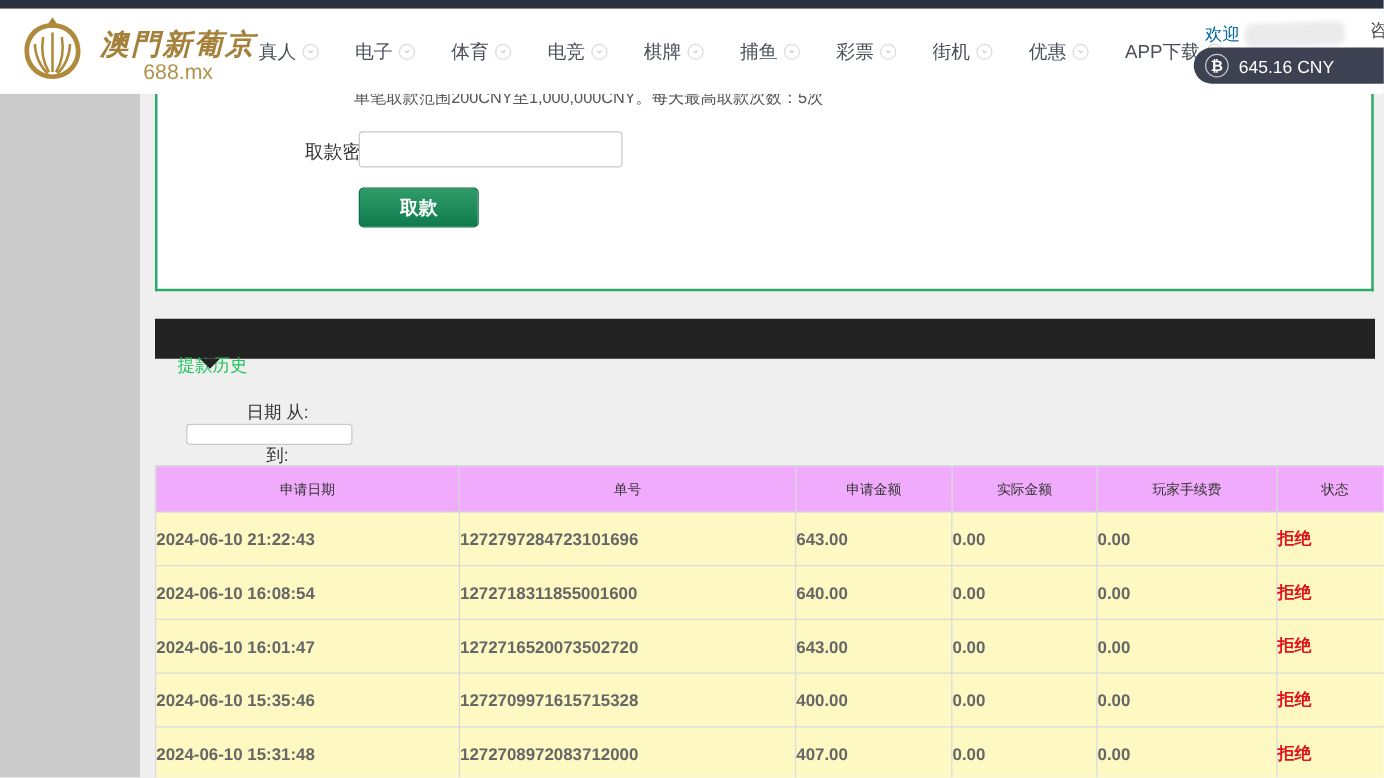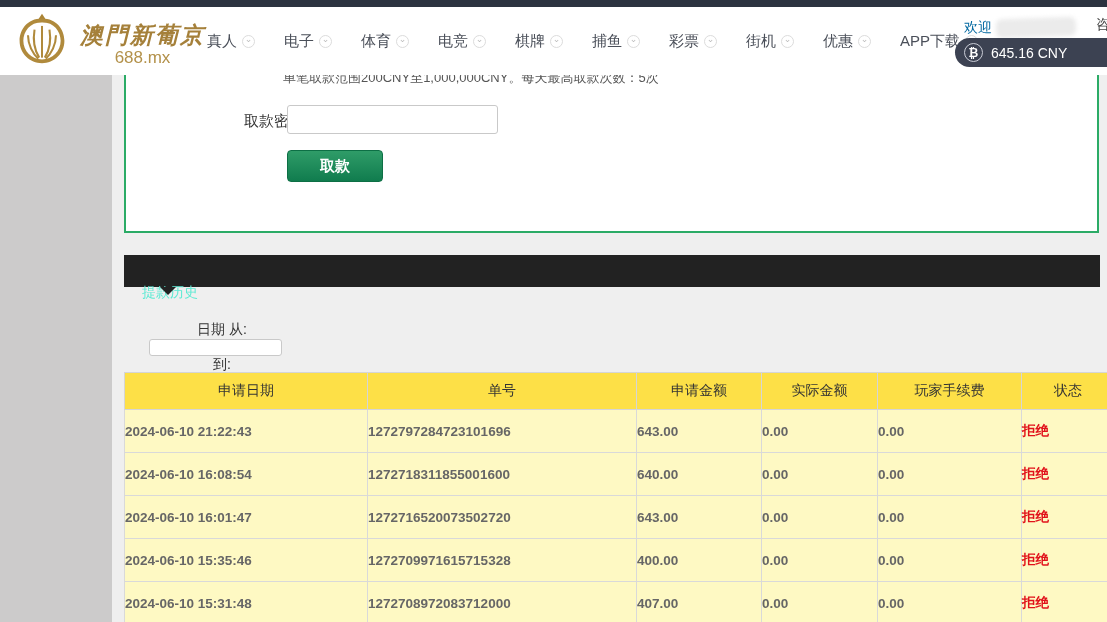--- a/index.html
+++ b/index.html
@@ -50,21 +50,21 @@
   .pwd-label { position:absolute; left:118px; top:37px; font-size:15px; color:#333; }
   .pwd-input { position:absolute; left:161px; top:30px; width:211px; height:29px;
     border:1px solid #c9c9c9; border-radius:3px; background:#fff; padding:0 8px; font-size:14px; }
   .withdraw-btn { position:absolute; left:161px; top:75px; width:96px; height:32px;
     background:linear-gradient(#2f9c68, #107c4e); border:1px solid #0d6f45; border-radius:4px;
     color:#fff; font-size:15px; font-weight:bold; cursor:pointer; }
 
   
   .history-bar { position:absolute; left:124px; top:255px; width:976px; height:32px;
     background:#222222; display:flex; align-items:center; }
-  .history-title { color:#5eead4; font-size:14px; margin-left:18px;margin-top:44px; }
+  .history-title { color:#22c55e; font-size:14px; margin-left:18px;margin-top:44px; }
   .history-pointer { position:absolute; left:36px; top:32px; width:0; height:0;
     border-left:8px solid transparent; border-right:8px solid transparent; border-top:8px solid #222; }
 
   
   .filters { position:absolute; left:128px; top:321px; height:30px; display:flex; align-items:center;flex-direction:column; }
   .f-label { font-size:14px; color:#333; margin-right:6px; white-space:nowrap; }
   .f-input { height:29px; border:1px solid #c9c9c9; border-radius:3px; background:#fff; padding:0 7px; font-size:13px; }
   .in-datefrom { width:133px; margin-right:19px; }
   .in-dateto { width:134px; margin-right:19px; }
   .in-order { width:176px; margin-right:18px; }
@@ -72,21 +72,21 @@
     background:#fff; display:flex; align-items:flex-start; justify-content:space-between;
     padding:0 9px; margin-right:18px; cursor:pointer; }
   .status-value { font-size:14px; color:#333; }
   .select-caret { font-size:13px; color:#222; margin-top:-4px; }
   .search-btn { width:80px; height:28px; background:linear-gradient(#43b976, #28a05c);
     border:1px solid #249153; border-radius:4px; color:#fff; font-size:14px; font-weight:bold; cursor:pointer; }
 
   
   .history-table { position:absolute; left:124px; top:372px; width:990px;
     border-collapse:collapse; table-layout:fixed; background:#fff; }
-  .history-table th { background:#fde047; font-size:14px; font-weight:normal; color:#333;
+  .history-table th { background:#f0abfc; font-size:11px; font-weight:normal; color:#333;
     border:1px solid #d5d5d5; height:37px; text-align:center; }
   .history-table td { font-size:13.5px; color:#666; border:1px solid #d9d9d9;
     height:43px; text-align:left; background:#fef9c3;font-weight:bold; }
   td.status-rejected { color:#e1121b; }
   .c1{width:243px}.c2{width:269px}.c3{width:125px}.c4{width:116px}.c5{width:144px}.c6{width:93px}
 </style>
 </head>
 <body>
 
 <div class="topbar"></div>

